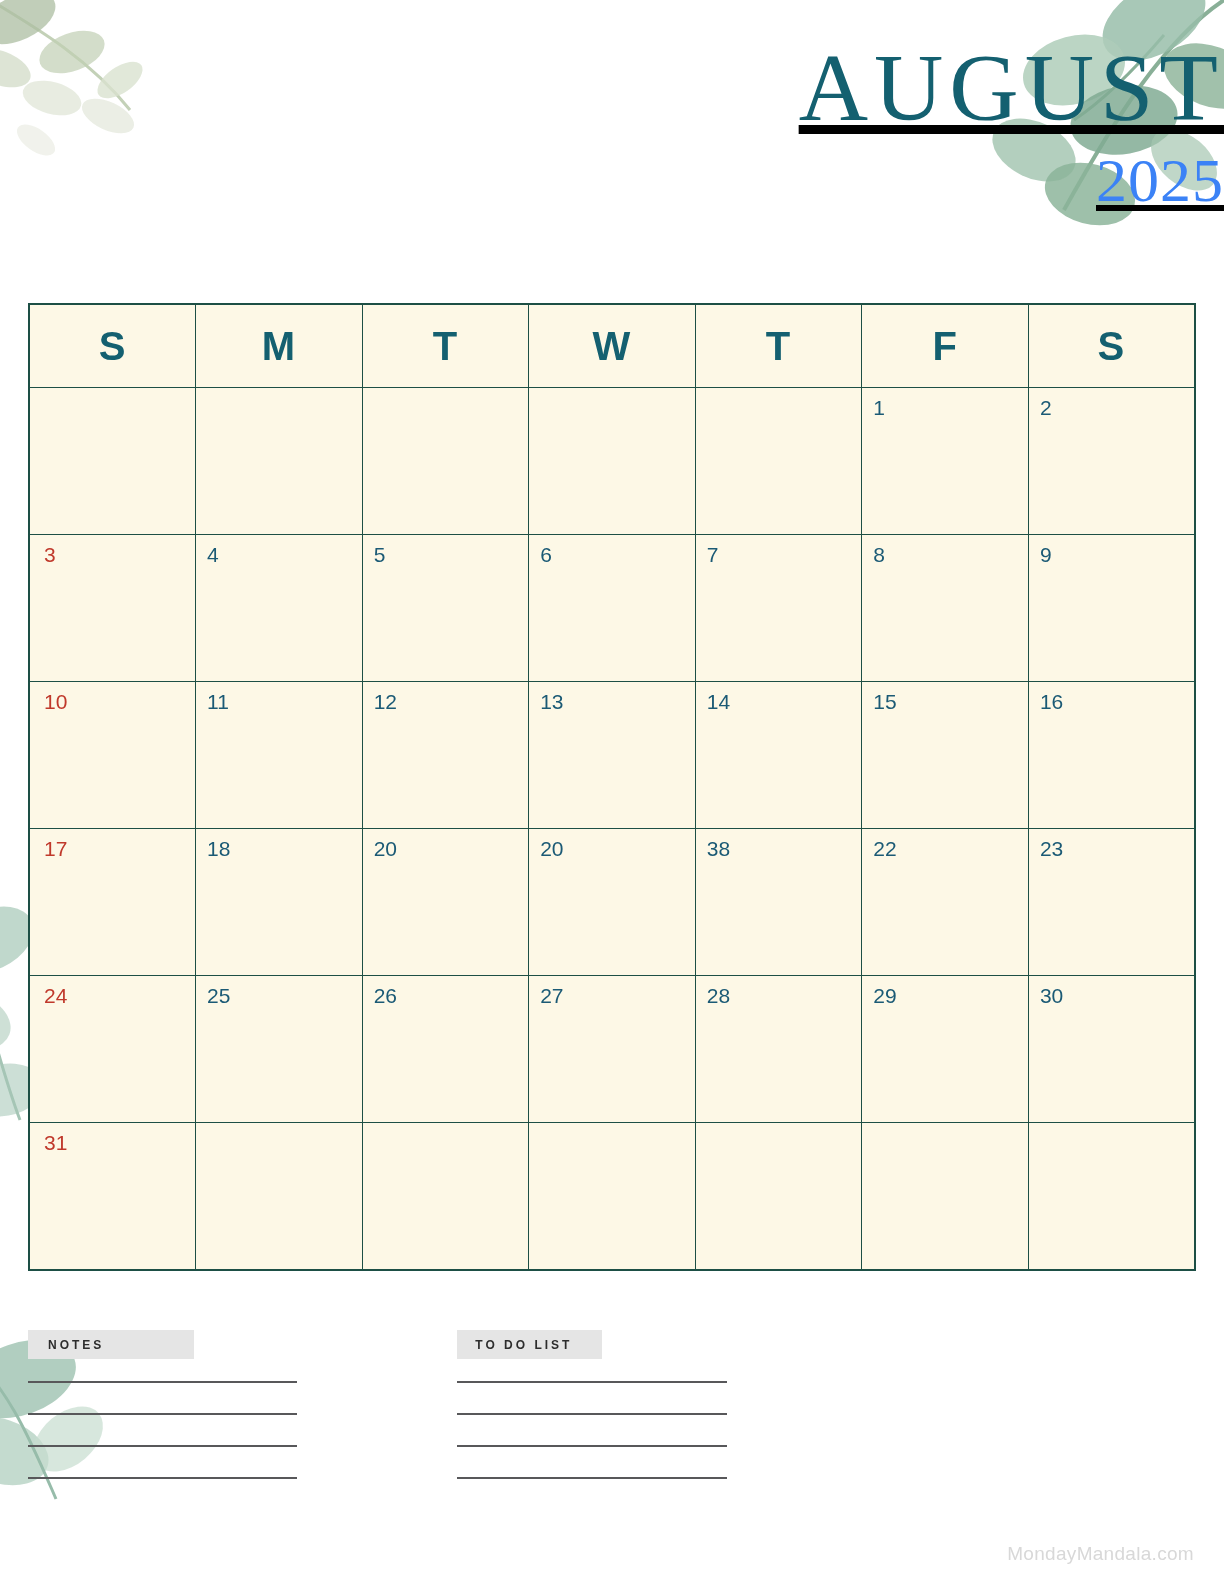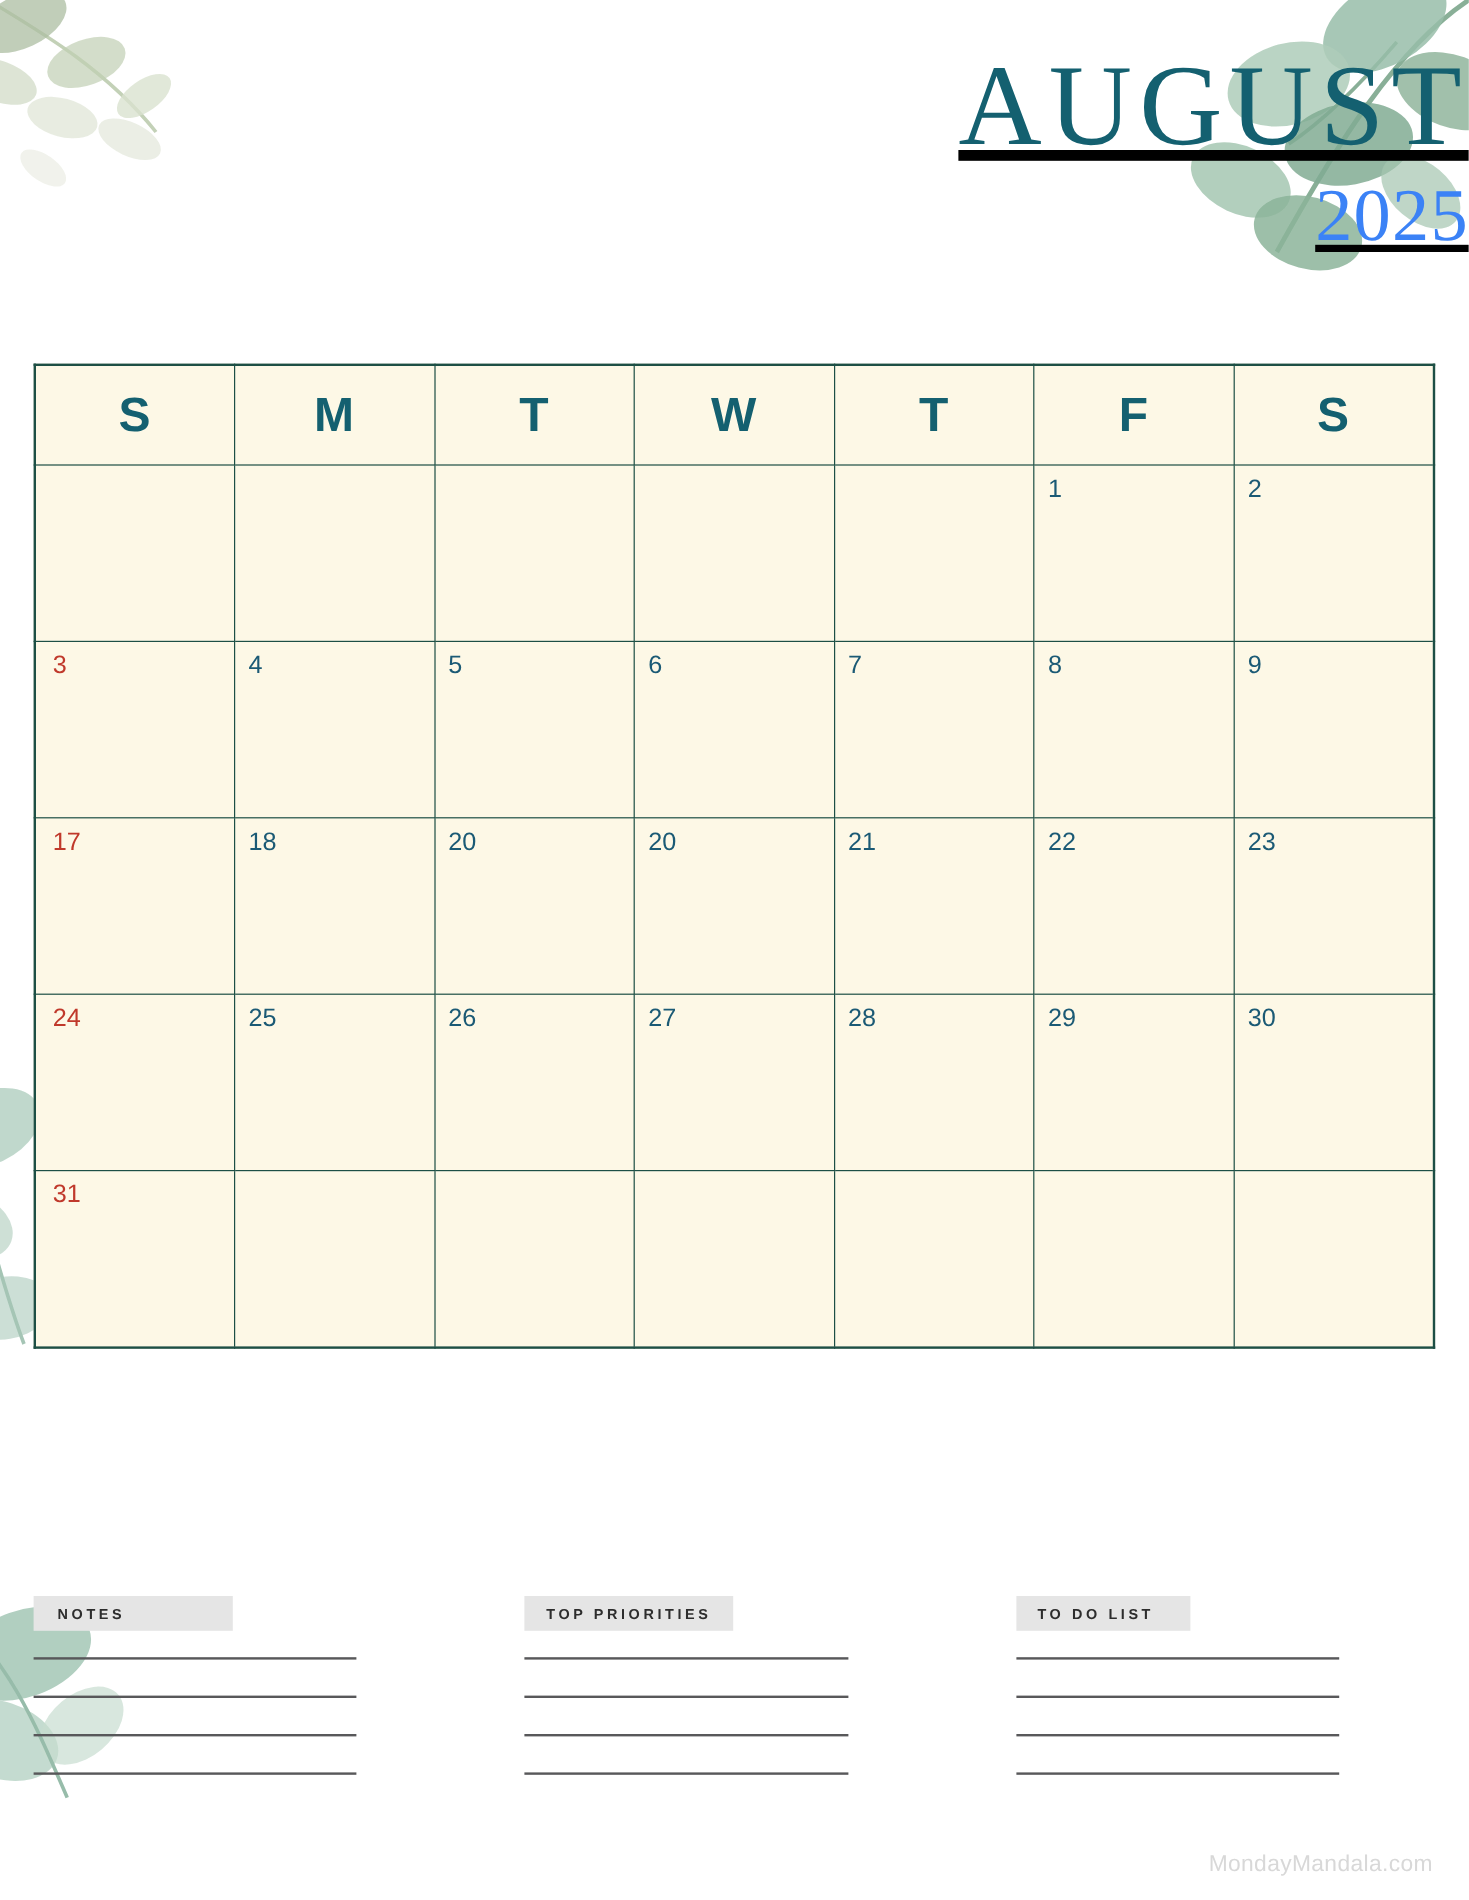--- a/index.html
+++ b/index.html
@@ -261,36 +261,59 @@
           <div class="daynum">7</div>
         </td>
       <td>
           <div class="daynum">8</div>
         </td>
       <td>
           <div class="daynum">9</div>
         </td>
     </tr>
 
+    <tr>
+      <td>
+          <div class="daynum sun">10</div>
+        </td>
+      <td>
+          <div class="daynum">11</div>
+        </td>
+      <td>
+          <div class="daynum">12</div>
+        </td>
+      <td>
+          <div class="daynum">13</div>
+        </td>
+      <td>
+          <div class="daynum">14</div>
+        </td>
+      <td>
+          <div class="daynum">15</div>
+        </td>
+      <td>
+          <div class="daynum">16</div>
+        </td>
+    </tr>
 
     <tr>
       <td>
           <div class="daynum sun">17</div>
         </td>
       <td>
           <div class="daynum">18</div>
         </td>
       <td>
           <div class="daynum">20</div>
         </td>
       <td>
           <div class="daynum">20</div>
         </td>
       <td>
-          <div class="daynum">21</div>
+          <div class="daynum">38</div>
         </td>
       <td>
           <div class="daynum">22</div>
         </td>
       <td>
           <div class="daynum">23</div>
         </td>
     </tr>
 
     <tr>
@@ -348,29 +371,20 @@
   <div class="section notes">
     <div class="section-label">NOTES</div>
     <div class="lines">
       <div class="line"></div>
       <div class="line"></div>
       <div class="line"></div>
       <div class="line"></div>
     </div>
   </div>
 
-  <div class="section priorities">
-    <div class="section-label">TOP PRIORITIES</div>
-    <div class="lines">
-      <div class="line"></div>
-      <div class="line"></div>
-      <div class="line"></div>
-      <div class="line"></div>
-    </div>
-  </div>
 
   <div class="section todo">
     <div class="section-label">TO DO LIST</div>
     <div class="lines">
       <div class="line"></div>
       <div class="line"></div>
       <div class="line"></div>
       <div class="line"></div>
     </div>
   </div>

